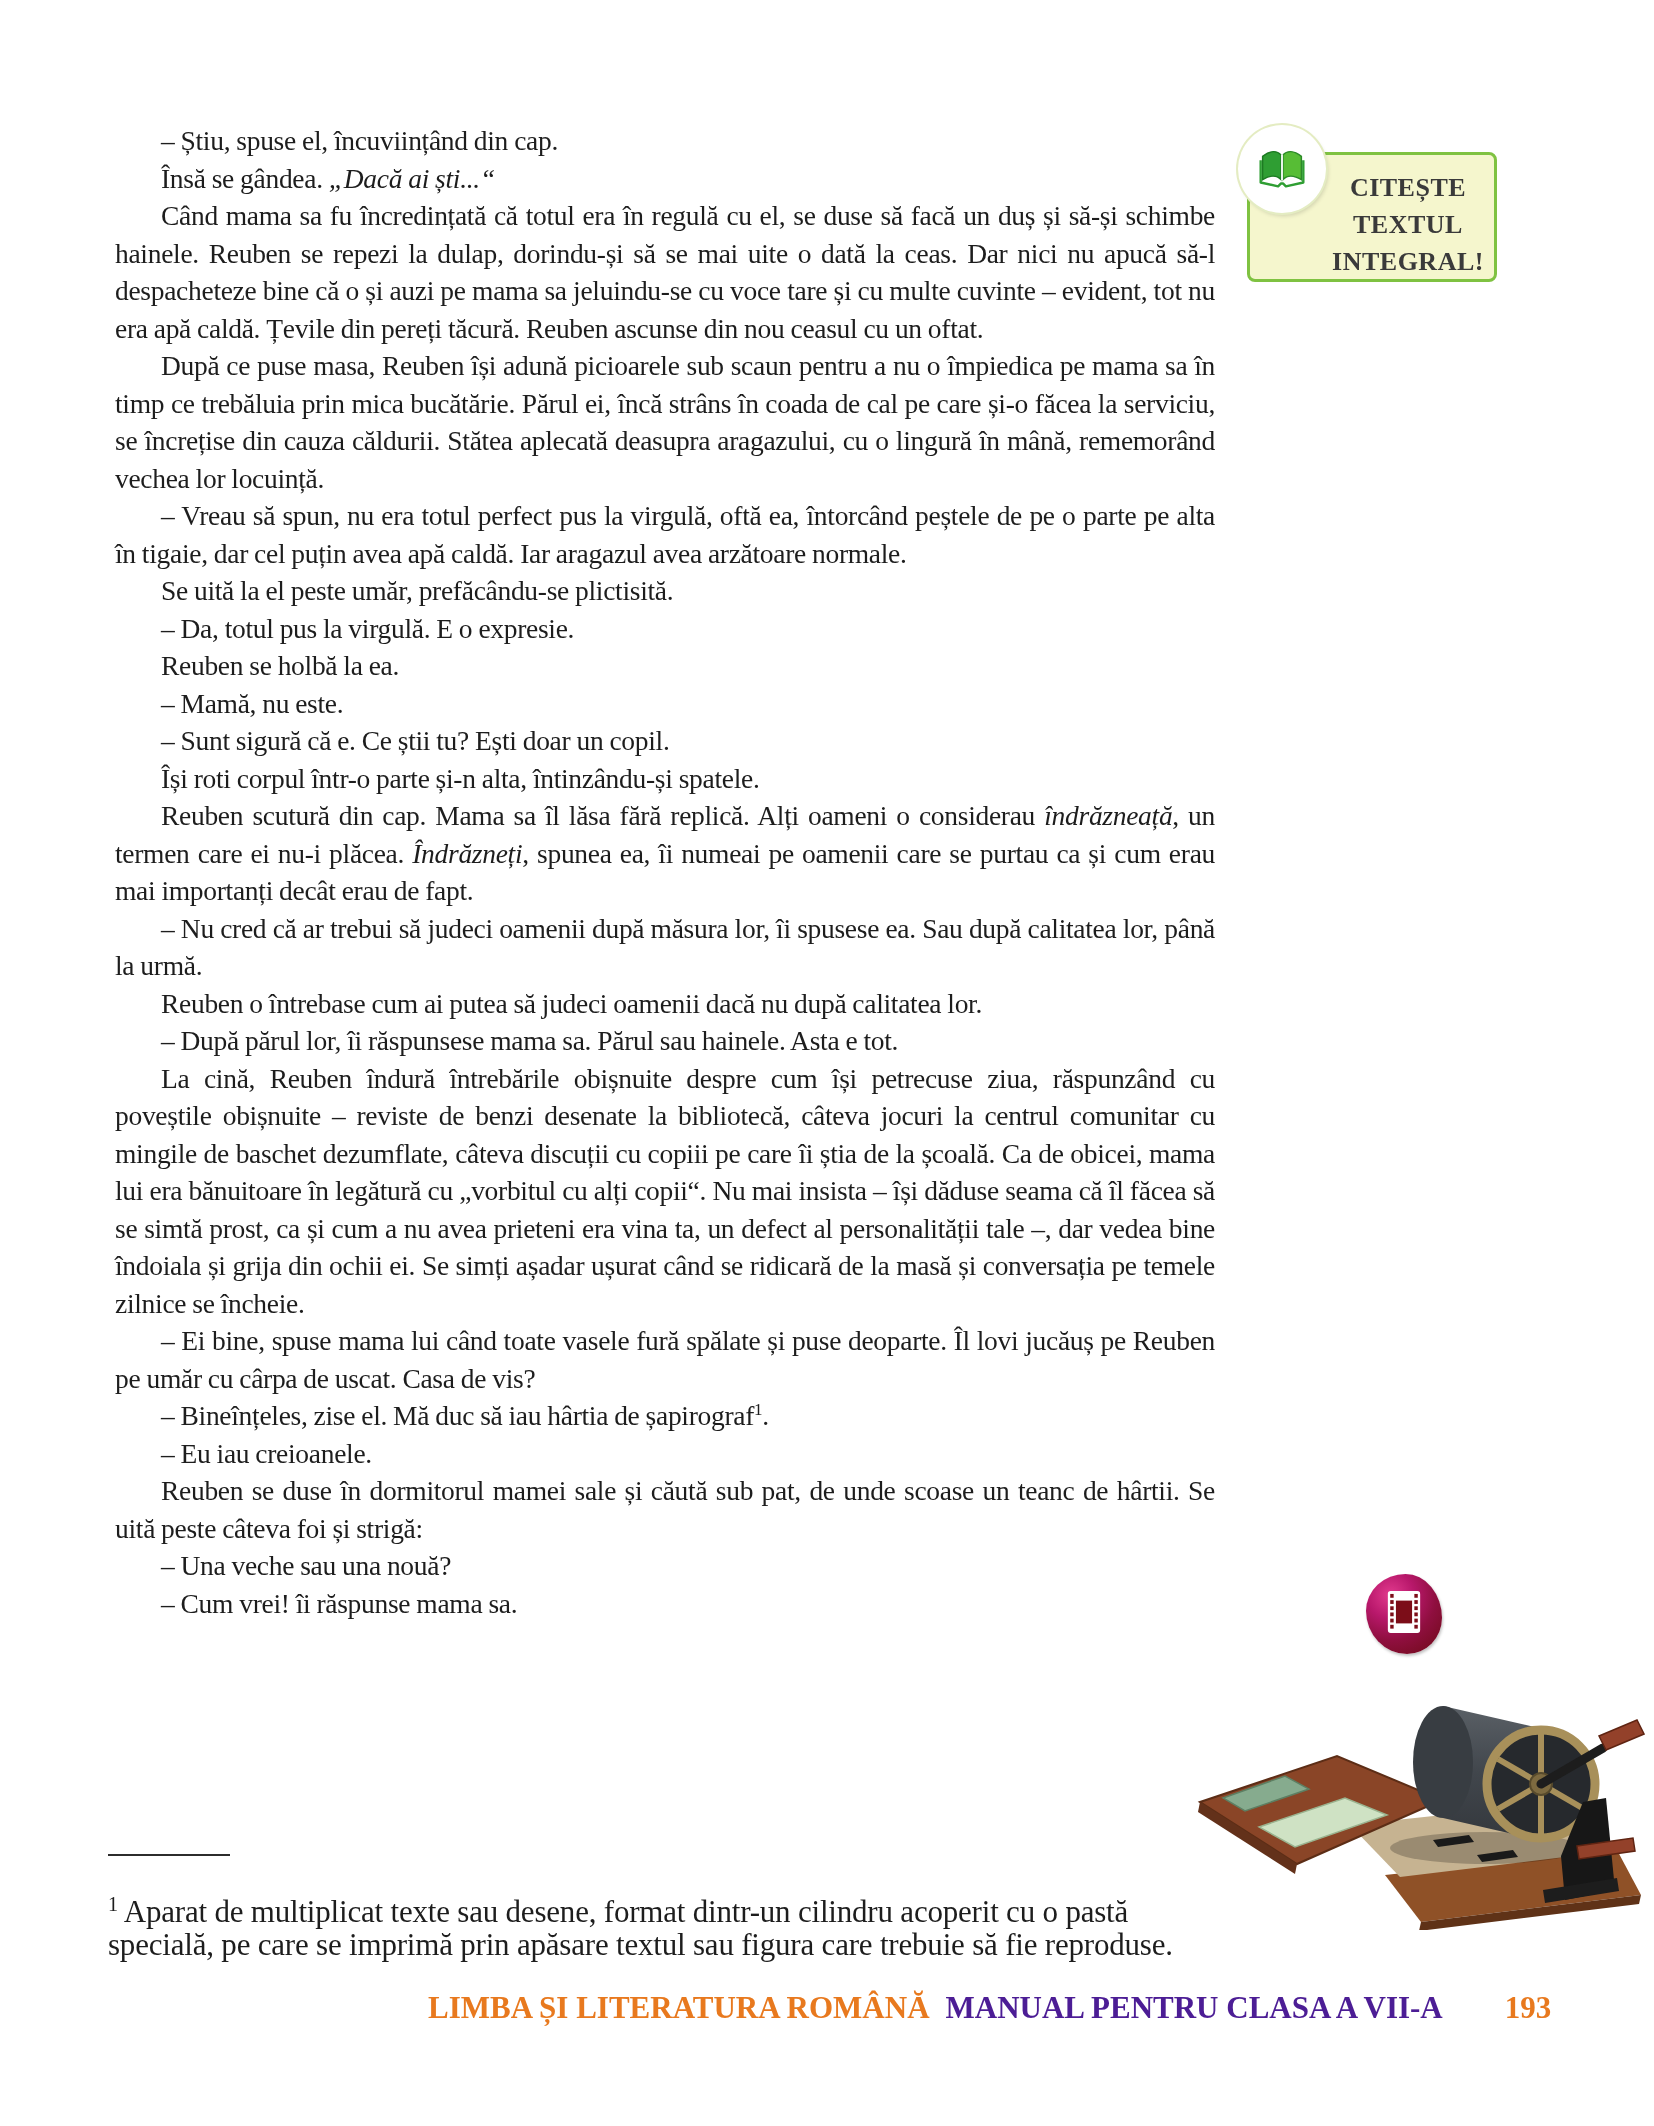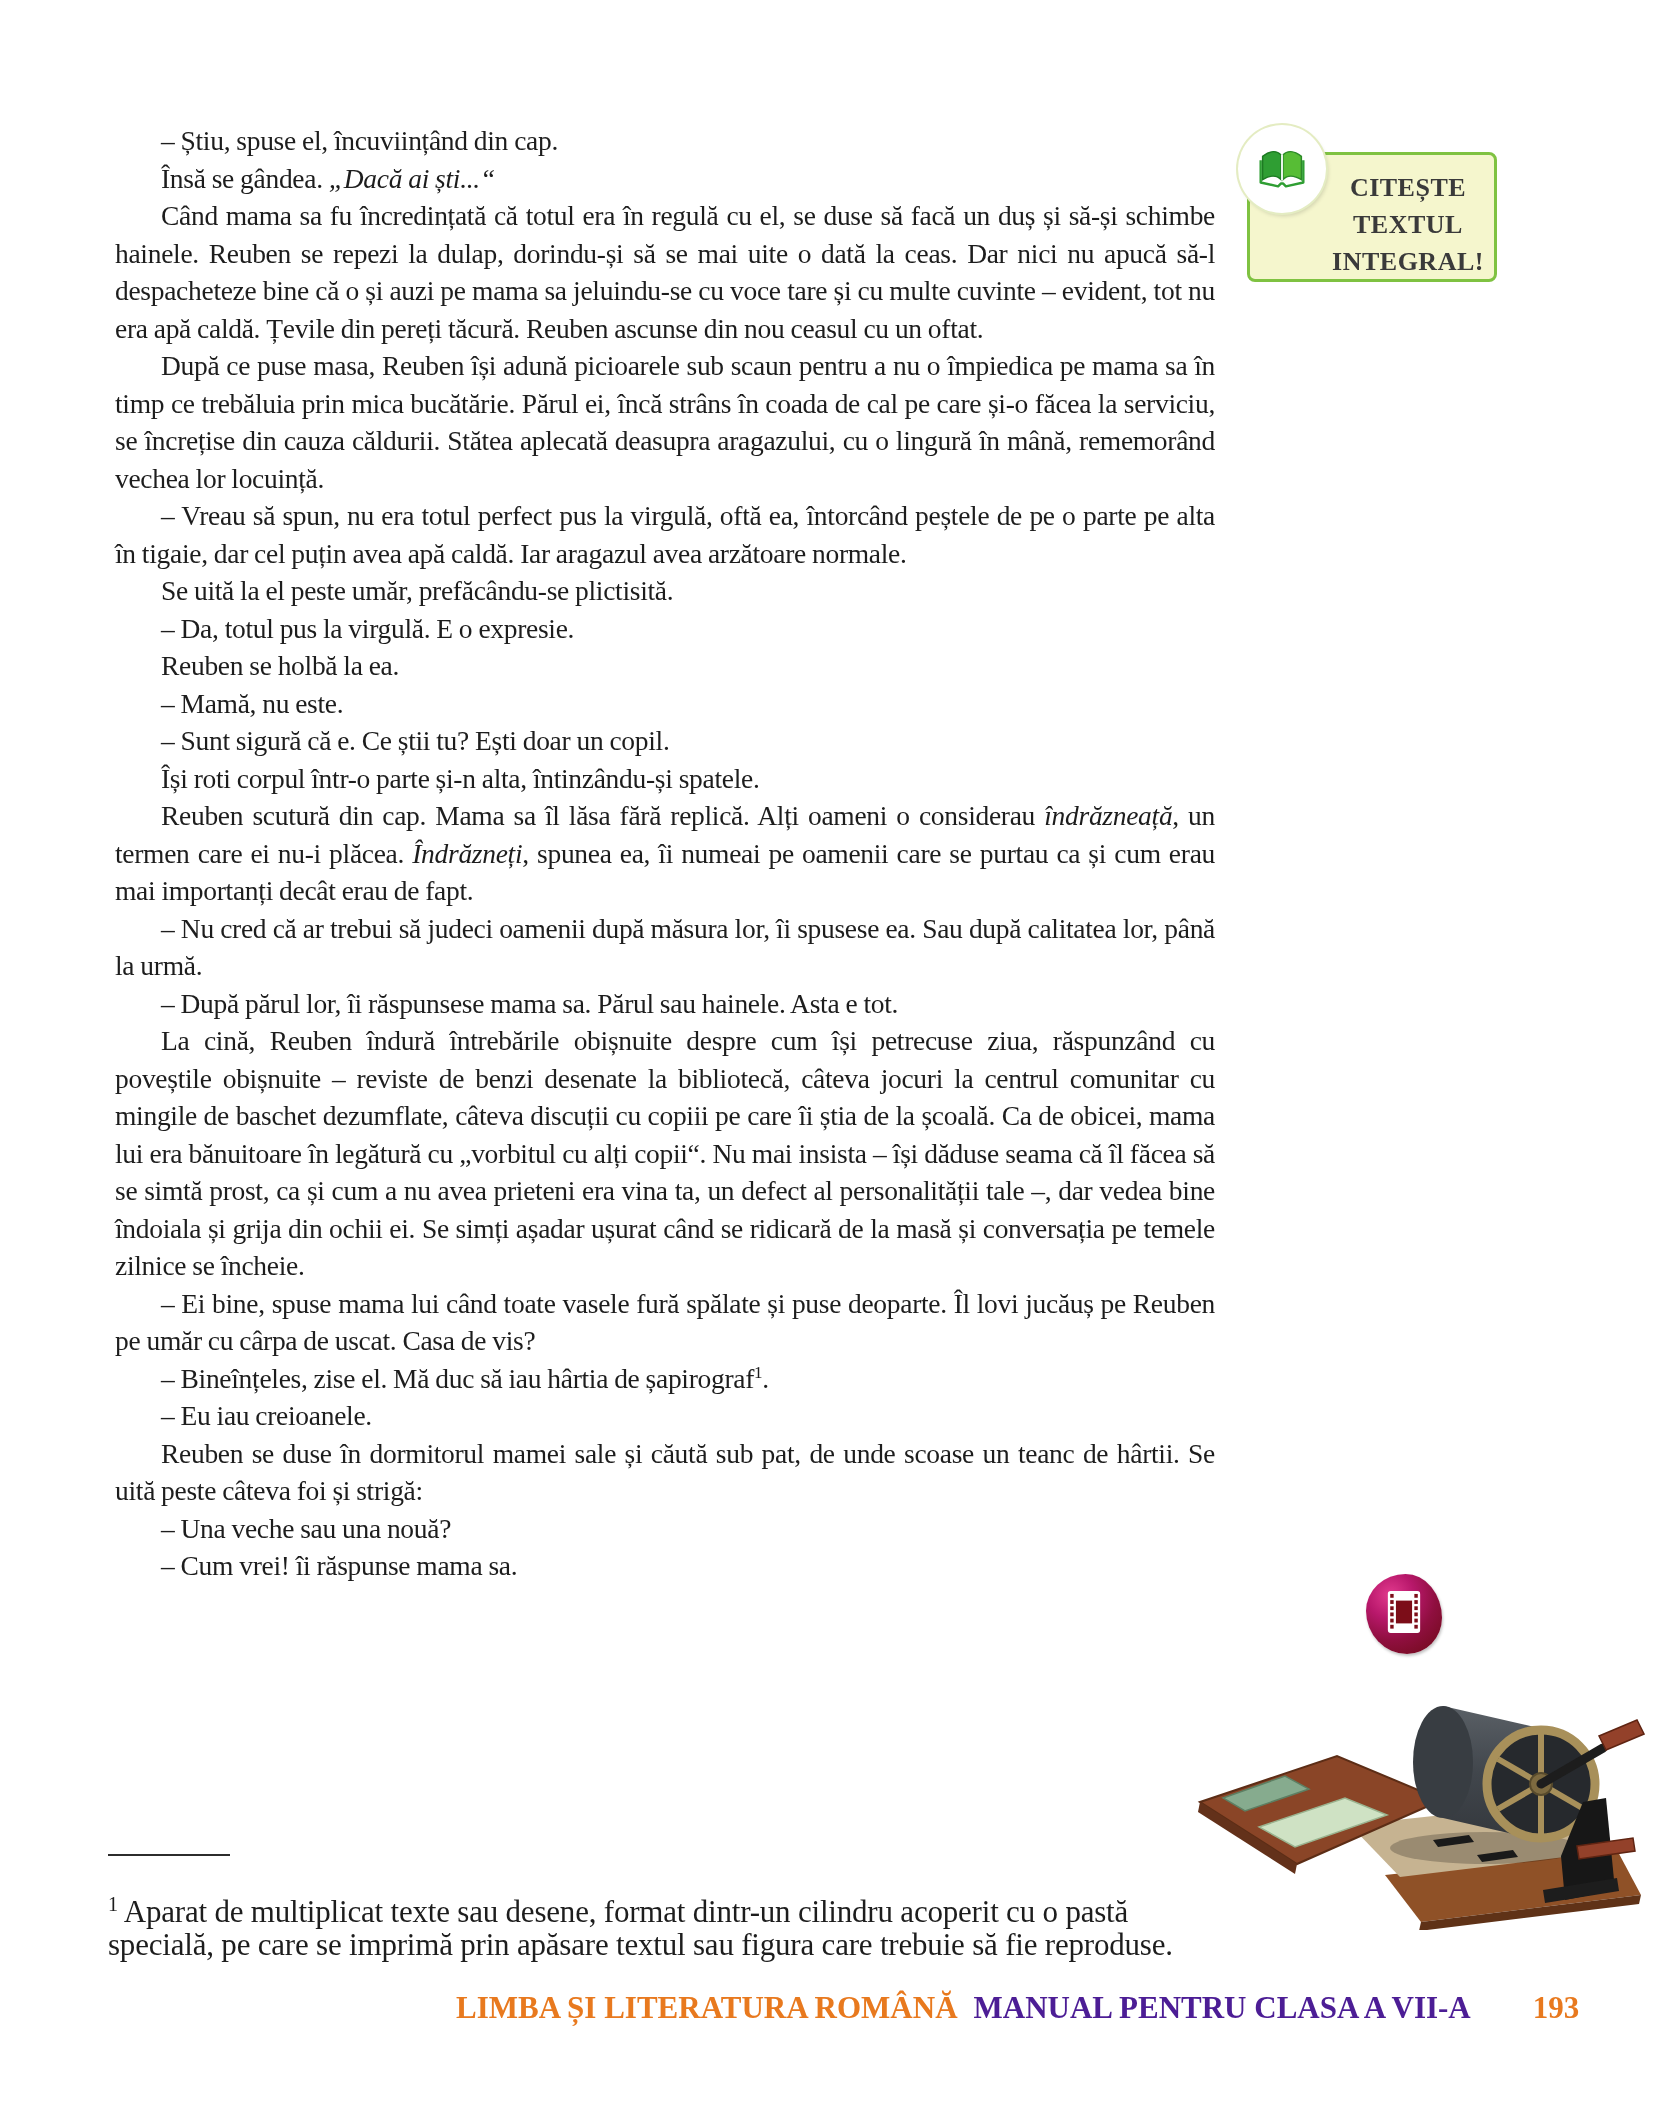--- a/index.html
+++ b/index.html
@@ -46,21 +46,21 @@
   
   .footnote-rule{position:absolute;left:108px;top:1854px;width:122px;border-top:2px solid #2c2c2c;}
   .footnote{
     position:absolute;left:108px;top:1864px;width:1118px;
     font-size:31px;line-height:33px;letter-spacing:-0.2px;
   }
   .footnote sup{font-size:0.65em;line-height:0;}
   
   .footer{
     position:absolute;left:428px;top:1990px;display:flex;align-items:baseline;white-space:nowrap;
-    font-size:31px;font-weight:700;margin-left:28px;
+    font-size:31px;font-weight:700;
   }
   .footer .book-title{color:var(--accent,#e8791e);}
   .footer .manual-title{color:#4c1d95;margin-left:16px;}
   .footer .page-number{color:var(--accent,#e8791e);margin-left:62px;}
 </style>
 </head>
 <body>
 
 <div class="page" style="--accent: #E8791E; --badge-bg: #F5F6CD; --badge-border: #7FC241; --text: #1D1D1D;">
 
@@ -71,20 +71,21 @@
       <p><span>După ce puse masa, Reuben își adună picioarele sub scaun pentru a nu o împiedica pe mama sa în timp ce trebăluia prin mica bucătărie. Părul ei, încă strâns în coada de cal pe care și-o făcea la serviciu, se încrețise din cauza căldurii. Stătea aplecată deasupra aragazului, cu o lingură în mână, rememorând vechea lor locuință.</span></p>
       <p><span>– Vreau să spun, nu era totul perfect pus la virgulă, oftă ea, întorcând peștele de pe o parte pe alta în tigaie, dar cel puțin avea apă caldă. Iar aragazul avea arzătoare normale.</span></p>
       <p><span>Se uită la el peste umăr, prefăcându-se plictisită.</span></p>
       <p><span>– Da, totul pus la virgulă. E o expresie.</span></p>
       <p><span>Reuben se holbă la ea.</span></p>
       <p><span>– Mamă, nu este.</span></p>
       <p><span>– Sunt sigură că e. Ce știi tu? Ești doar un copil.</span></p>
       <p><span>Își roti corpul într-o parte și-n alta, întinzându-și spatele.</span></p>
       <p><span>Reuben scutură din cap. Mama sa îl lăsa fără replică. Alți oameni o considerau </span><em>îndrăzneață</em><span>, un termen care ei nu-i plăcea. </span><em>Îndrăzneți</em><span>, spunea ea, îi numeai pe oamenii care se purtau ca și cum erau mai importanți decât erau de fapt.</span></p>
       <p><span>– Nu cred că ar trebui să judeci oamenii după măsura lor, îi spusese ea. Sau după calitatea lor, până la urmă.</span></p>
+      <p><span>Reuben o întrebase cum ai putea să judeci oamenii dacă nu după calitatea lor.</span></p>
       <p><span>– După părul lor, îi răspunsese mama sa. Părul sau hainele. Asta e tot.</span></p>
       <p><span>La cină, Reuben îndură întrebările obișnuite despre cum își petrecuse ziua, răspunzând cu poveștile obișnuite – reviste de benzi desenate la bibliotecă, câteva jocuri la centrul comunitar cu mingile de baschet dezumflate, câteva discuții cu copiii pe care îi știa de la școală. Ca de obicei, mama lui era bănuitoare în legătură cu „vorbitul cu alți copii“. Nu mai insista – își dăduse seama că îl făcea să se simtă prost, ca și cum a nu avea prieteni era vina ta, un defect al personalității tale –, dar vedea bine îndoiala și grija din ochii ei. Se simți așadar ușurat când se ridicară de la masă și conversația pe temele zilnice se încheie.</span></p>
       <p><span>– Ei bine, spuse mama lui când toate vasele fură spălate și puse deoparte. Îl lovi jucăuș pe Reuben pe umăr cu cârpa de uscat. Casa de vis?</span></p>
       <p><span>– Bineînțeles, zise el. Mă duc să iau hârtia de șapirograf</span><sup>1</sup><span>.</span></p>
       <p><span>– Eu iau creioanele.</span></p>
       <p><span>Reuben se duse în dormitorul mamei sale și căută sub pat, de unde scoase un teanc de hârtii. Se uită peste câteva foi și strigă:</span></p>
       <p><span>– Una veche sau una nouă?</span></p>
       <p><span>– Cum vrei! îi răspunse mama sa.</span></p>
     </main>
 

